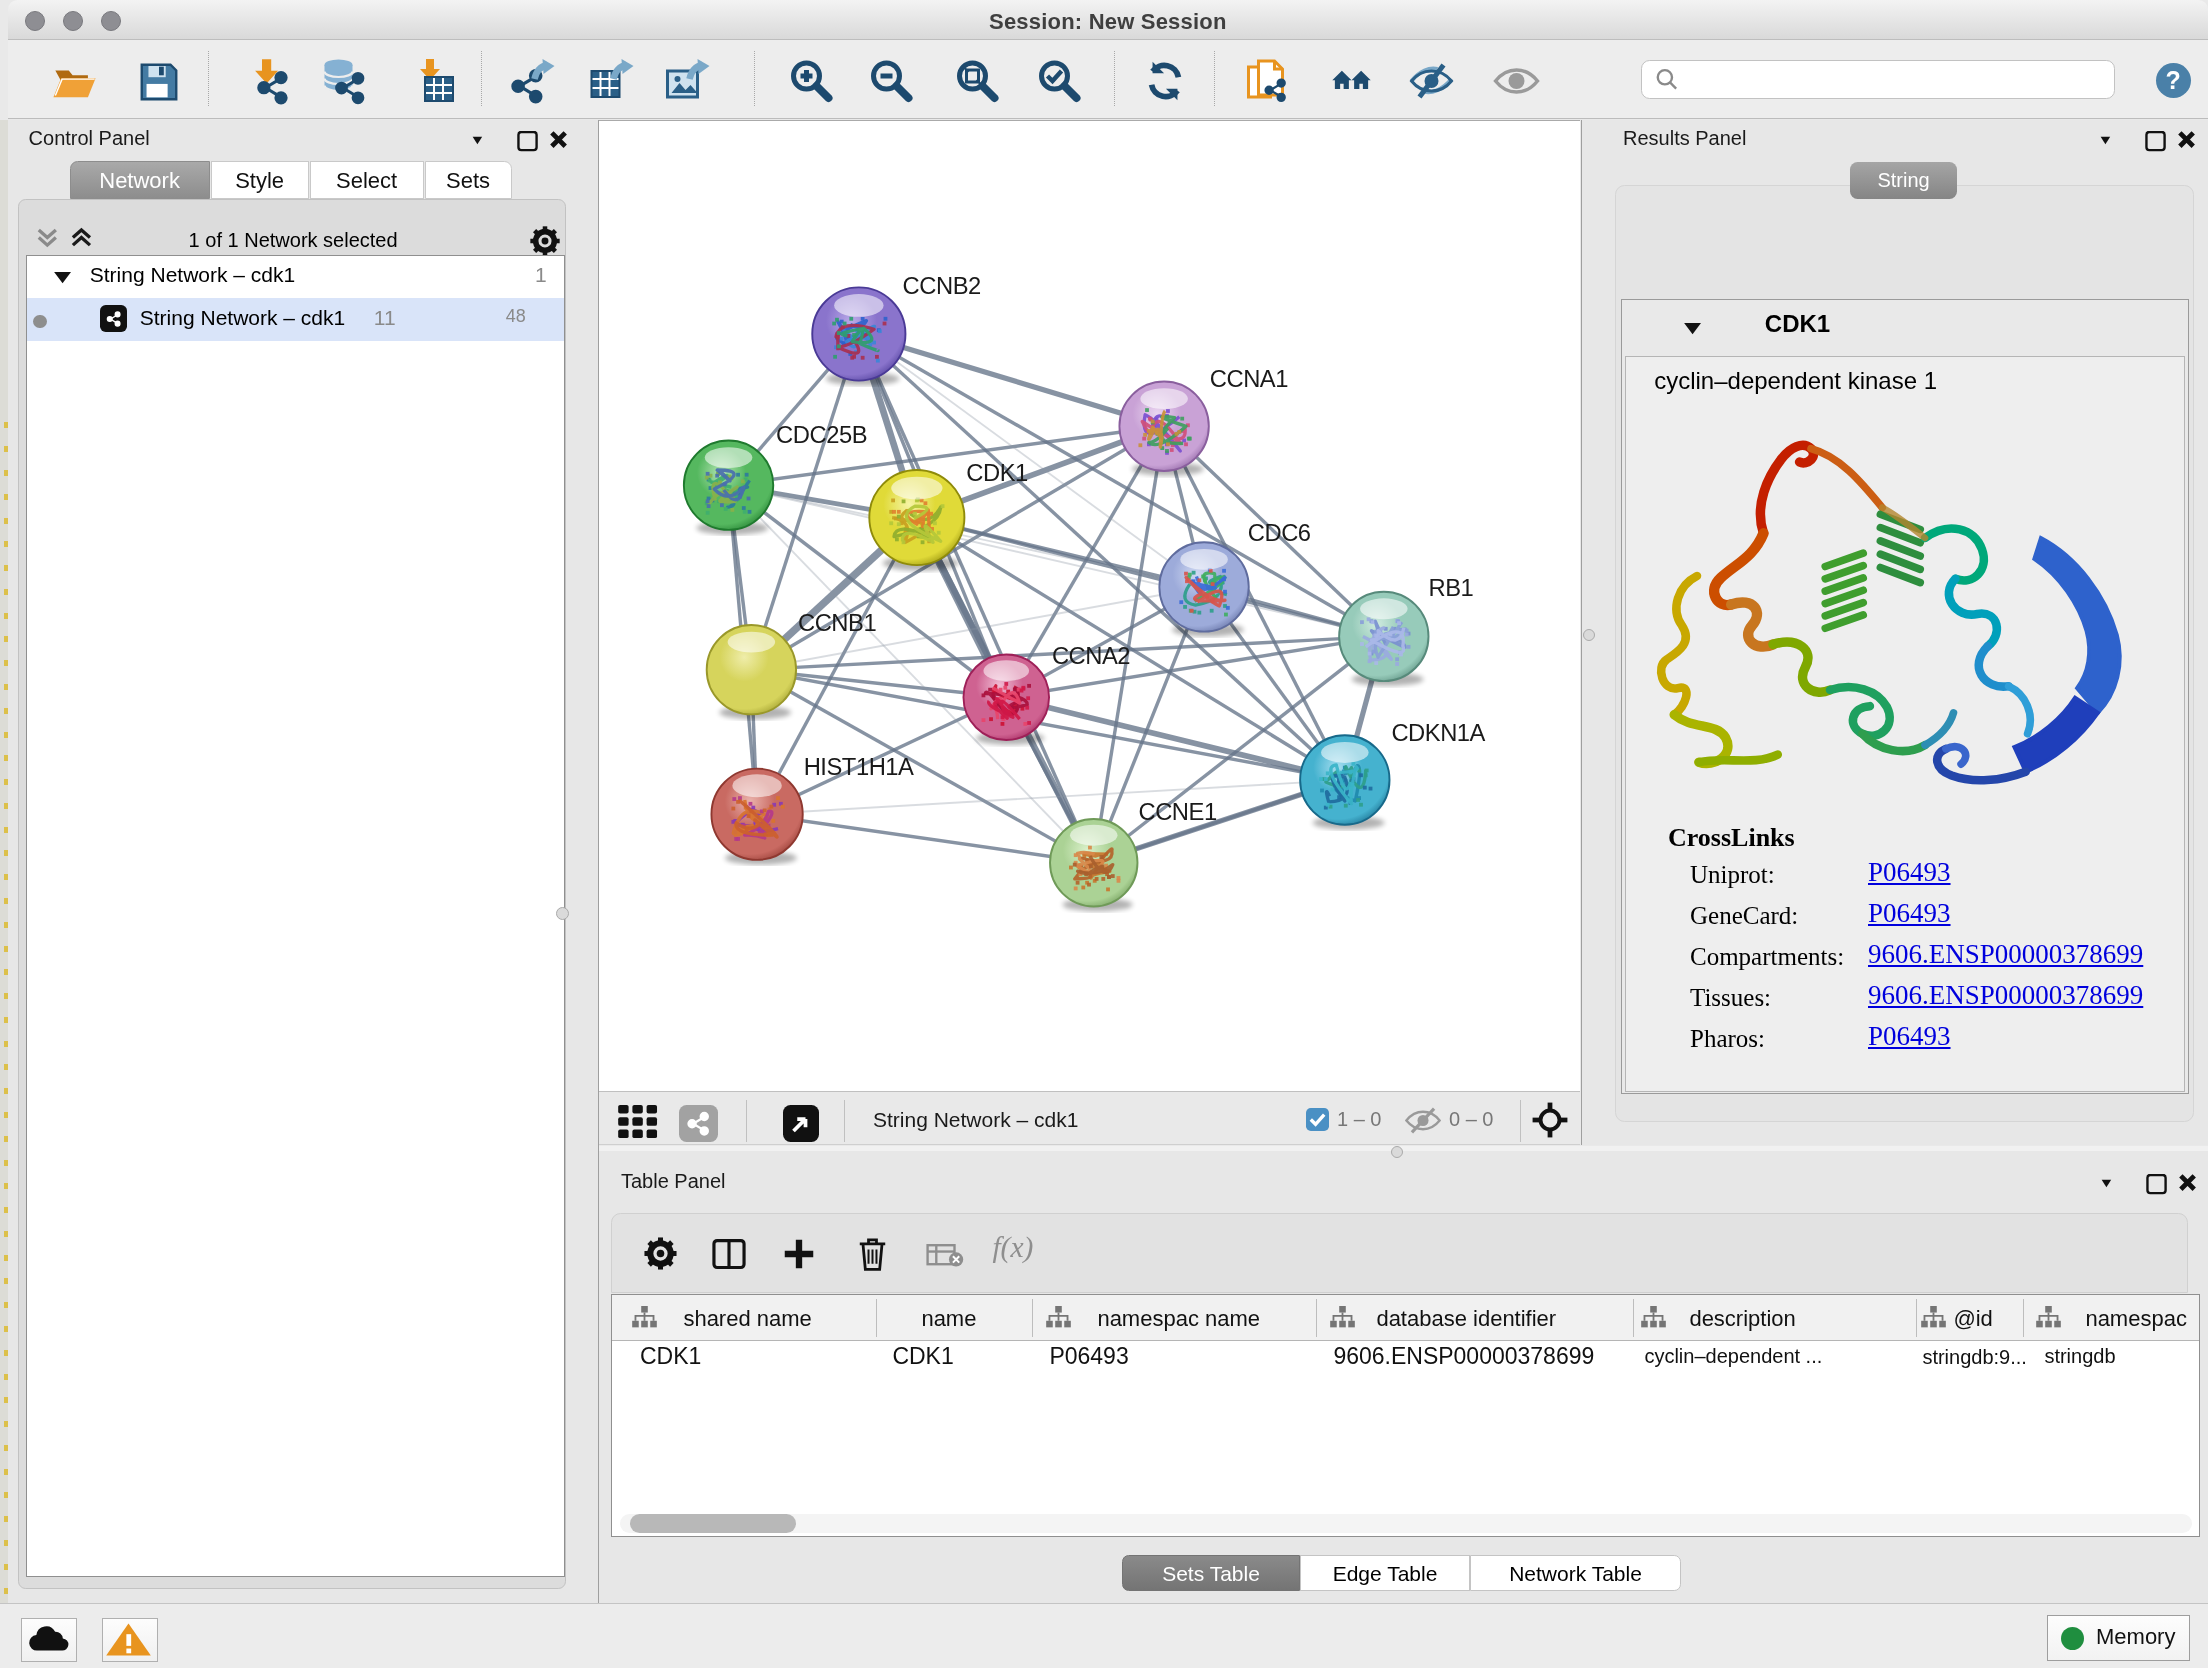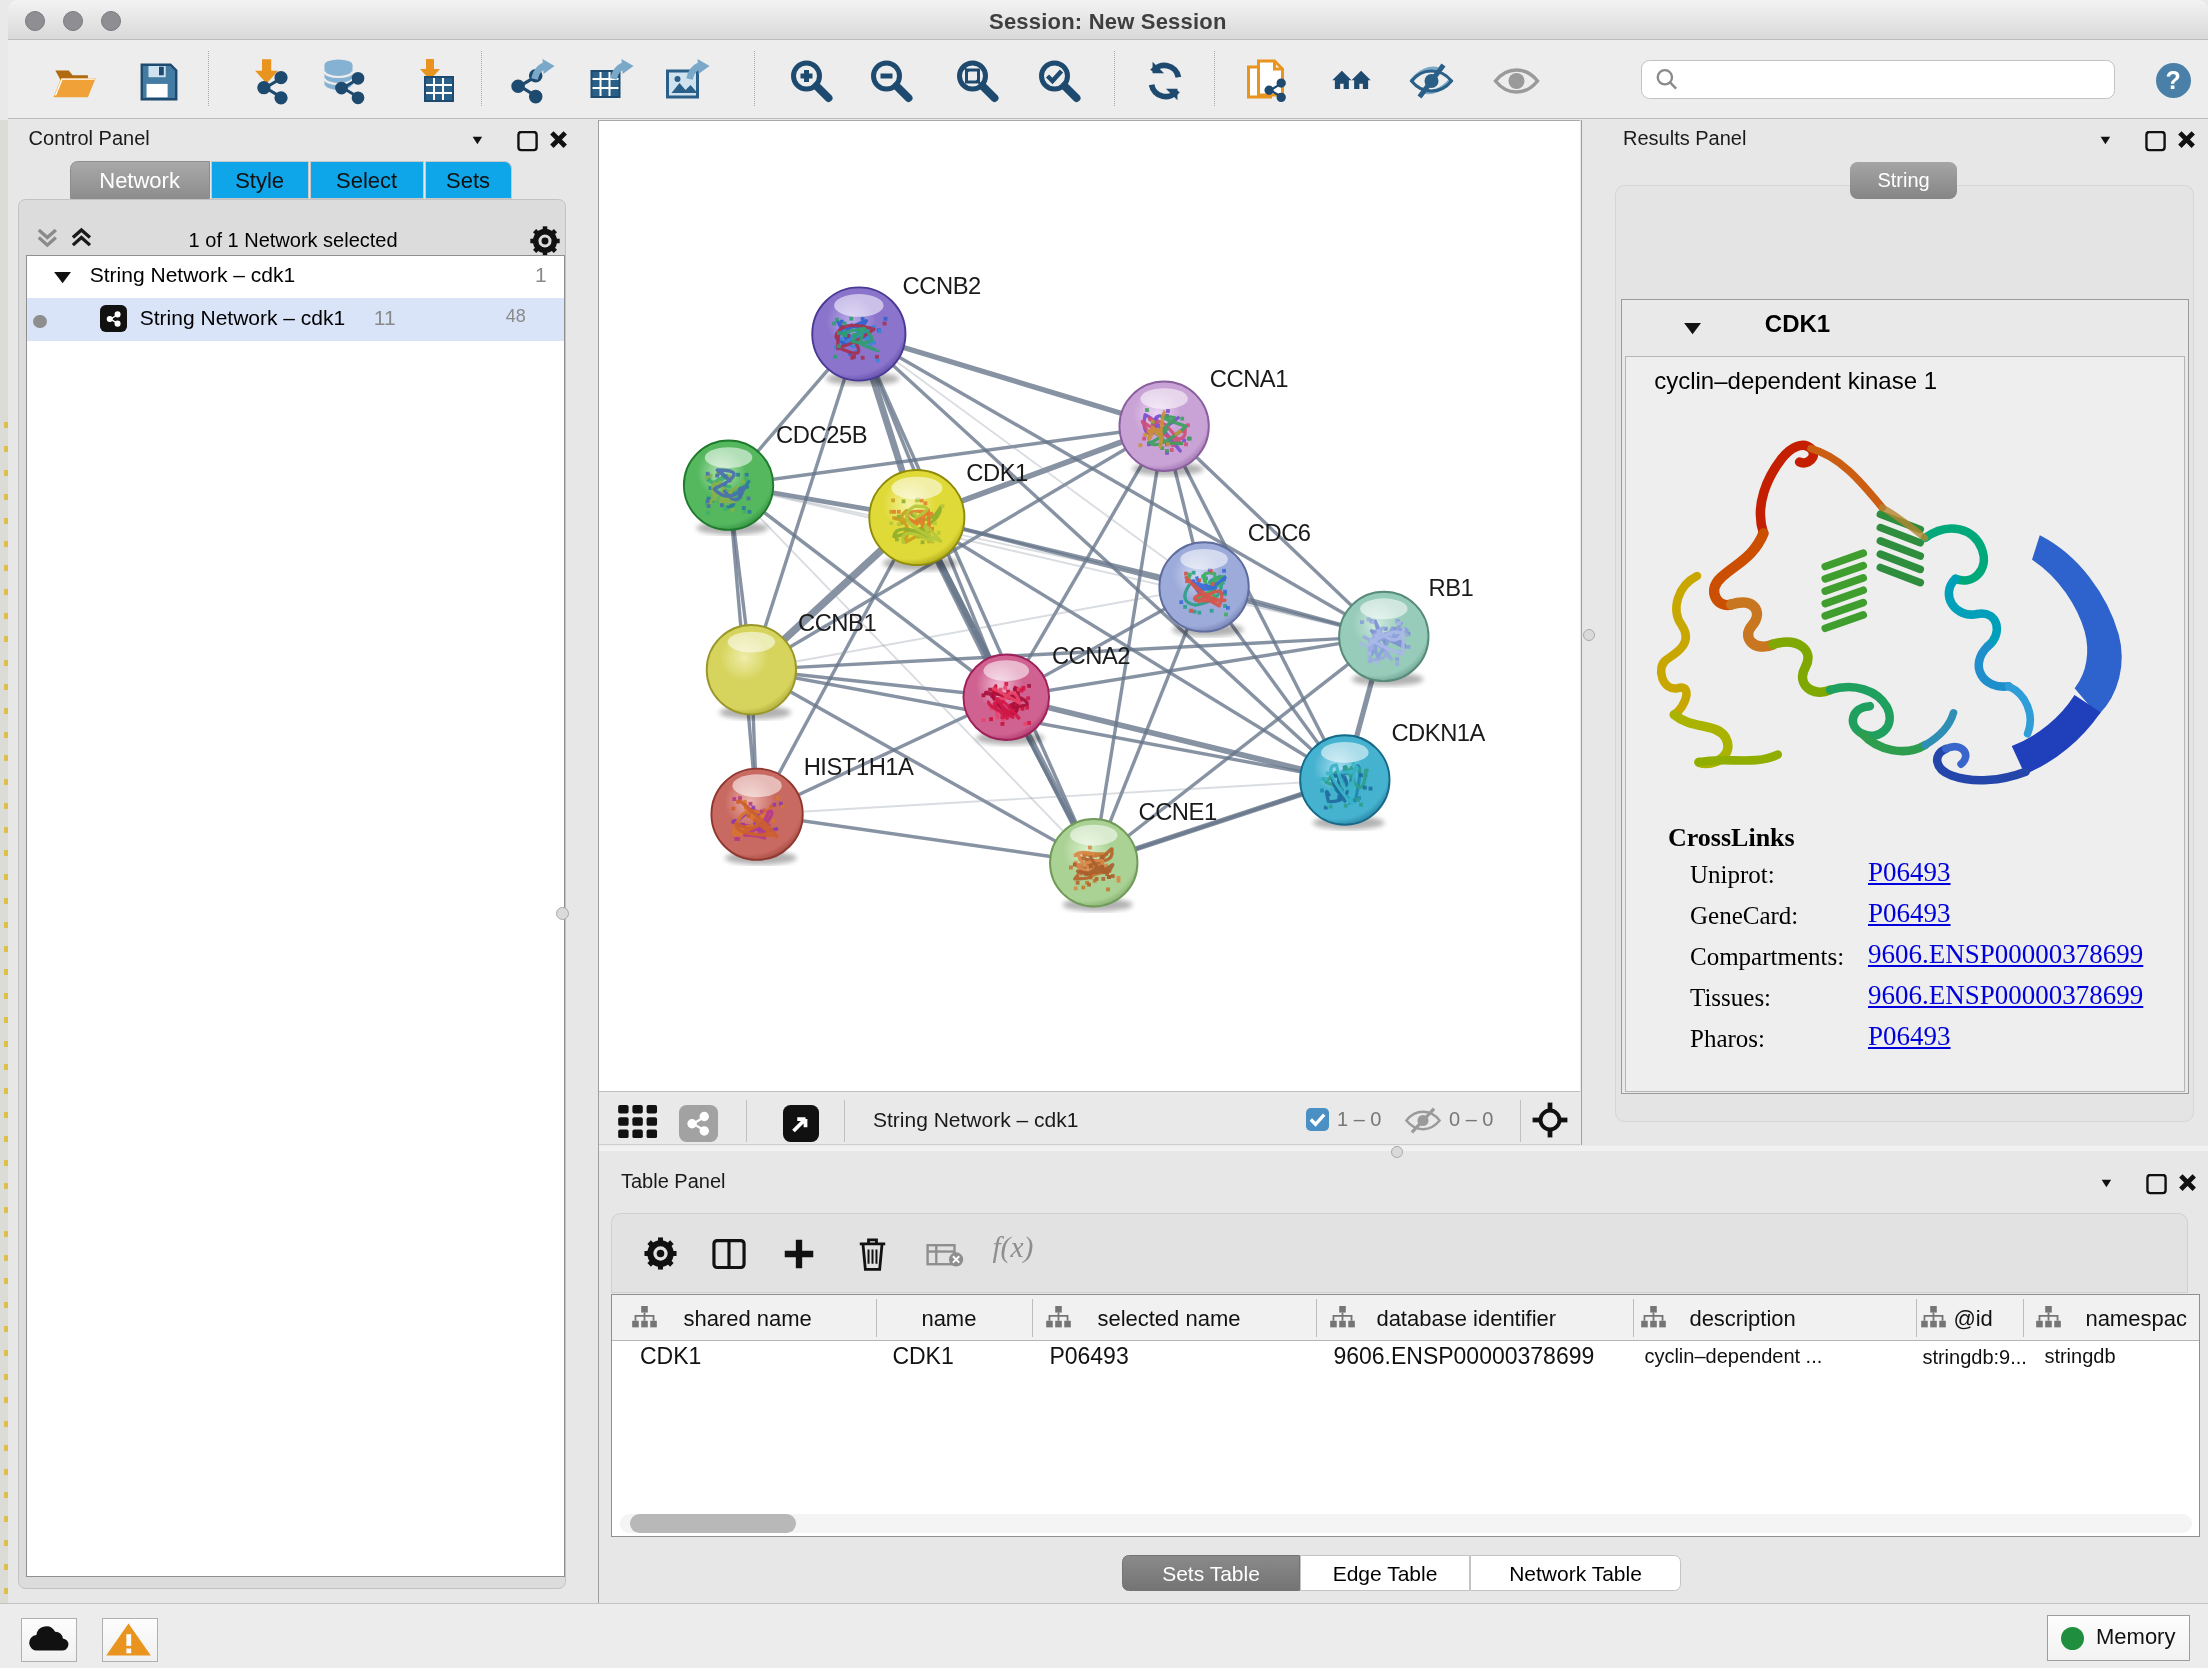--- a/index.html
+++ b/index.html
@@ -7,21 +7,21 @@
 .tl{position:absolute;top:10.5px;width:20px;height:20px;border-radius:50%;background:#8e8e93;border:1px solid #79797e}
 #title{position:absolute;top:8.6px;left:0;right:0;text-align:center;font-size:22px;color:#3f3f3f;font-weight:700;letter-spacing:0.2px}
 #toolbar{position:absolute;left:7.6px;top:40px;right:0;height:79px;background:#ededed;border-bottom:1px solid #bcbcbc}
 .tsep{position:absolute;top:11.4px;height:55px;width:0;border-left:1.9px dotted #a8a8a8}
 #searchbox{position:absolute;left:1633px;top:20px;width:474px;height:39px;background:#fff;border:1.4px solid #c2c2c2;border-radius:8.6px}
 #helpbtn{position:absolute;left:2148px;top:23px;width:35px;height:35px;border-radius:50%;background:#4a80a8;color:#fff;font-size:25px;font-weight:700;text-align:center;line-height:35px}
 #leftstrip{position:absolute;left:0;top:120px;width:7.6px;height:1548px;background:#dcdcd6}
 
 #cp{position:absolute;left:7.6px;top:120px;width:591px;height:1483px;background:#e7e7e7;border-right:1.4px solid #9f9f9f}
 .ptitle{font-size:20px;color:#1a1a1a}
-.tab{z-index:3;position:absolute;top:41px;height:38px;background:#0ea5e9;border:1px solid #c9c9c9;color:#111;font-size:22px;text-align:center;line-height:38px}
+.tab{z-index:3;position:absolute;top:41px;height:38px;background:#ffffff;border:1px solid #c9c9c9;color:#111;font-size:22px;text-align:center;line-height:38px}
 .tabsel{background:linear-gradient(#a9a9a9,#8d8d8d);color:#fff;border-color:#8d8d8d}
 #cpinner{z-index:1;position:absolute;left:10.5px;top:79px;width:548px;height:1390px;background:#dcdcdc;border:1px solid #c2c2c2;border-radius:7.6px}
 #cplist{position:absolute;left:6.7px;top:55px;width:539px;height:1322px;background:#fff;border:1.4px solid #8f8f8f}
 .num{color:#8a8a8a}
 
 #nv{position:absolute;left:599px;top:120px;width:981px;height:971px;background:#fff;border-top:1px solid #aaa}
 #nvbar{position:absolute;left:599px;top:1091px;width:981px;height:54px;background:#e9e9e9;border-top:1px solid #c0c0c0;border-bottom:1px solid #cfcfcf}
 
 #rp{position:absolute;left:1581px;top:120px;width:628px;height:1025px;background:#e7e7e7;border-left:1.4px solid #9f9f9f}
 #rpouter{z-index:1;position:absolute;left:33px;top:65px;width:579px;height:937px;background:#e4e4e4;border:1px solid #d5d5d5;border-radius:9.5px}
@@ -1076,21 +1076,21 @@
           <g fill="#757575">
             <rect x="11" y="0" width="8" height="8"></rect>
             <rect x="0" y="18" width="8" height="8"></rect>
             <rect x="11" y="18" width="8" height="8"></rect>
             <rect x="22" y="18" width="8" height="8"></rect>
           </g>
           <path d="M15 8 v4 M4 18 v-6 h22 v6 M15 12 v6" fill="none" stroke="#757575" stroke-width="2.2"></path>
         </svg>
       <div class="th" style="left:71px">shared name</div>
       <div class="th" style="left:309px">name</div>
-      <div class="th" style="left:485px">selected name</div>
+      <div class="th" style="left:485px">namespac name</div>
       <div class="th" style="left:764px">database identifier</div>
       <div class="th" style="left:1077px">description</div>
       <div class="th" style="left:1341px">@id</div>
       <div class="th" style="left:1473px">namespac</div>
       <div class="tsepv" style="left:264px"></div>
         <div class="tsepv" style="left:420px"></div>
       <div class="tsepv" style="left:704px"></div>
         <div class="tsepv" style="left:1021px"></div>
       <div class="tsepv" style="left:1304px"></div>
         <div class="tsepv" style="left:1411px"></div>

